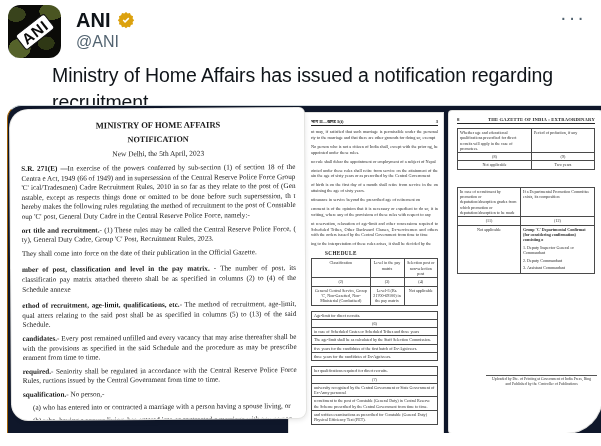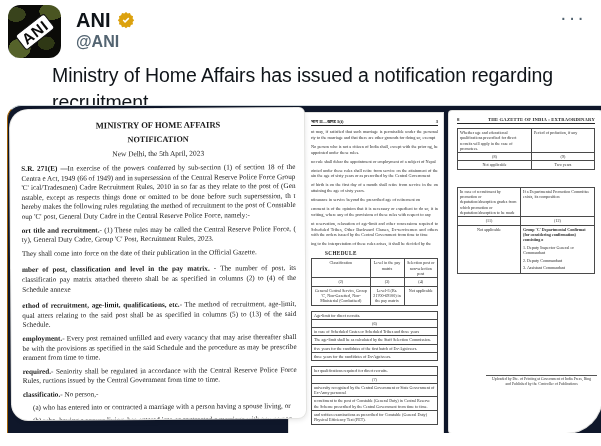--- a/index.html
+++ b/index.html
@@ -15,21 +15,21 @@
       radial-gradient(14px 11px at 72% 72%, #2f3815 0 60%, transparent 61%),
       radial-gradient(10px 9px at 55% 40%, #1f2410 0 60%, transparent 61%),
       #0b0b08;
     overflow:hidden;}
   .avatar-stamp{position:absolute;left:50%;top:50%;transform:translate(-50%,-50%) rotate(-38deg);
     background:#fff;color:#0a0a0a;border:1.5px solid #111;border-radius:3px;
     font-weight:bold;font-size:15px;line-height:17px;padding:0 3px;letter-spacing:1px;
     font-family:"Liberation Sans",sans-serif;}
   .author-name{position:absolute;left:76px;top:9px;font-size:20px;font-weight:bold;color:#0f1419;}
   .gold-badge{position:absolute;left:117px;top:11px;width:18px;height:18px;}
-  .author-handle{position:absolute;left:76px;top:33px;font-size:16px;color:#536471;font-weight:bold;}
+  .author-handle{position:absolute;left:76px;top:33px;font-size:16px;color:#536471;}
   .more-btn{position:absolute;left:560px;top:8px;font-size:20px;color:#536471;letter-spacing:2px;
     line-height:18px;cursor:pointer;}
 
   
   .tweet-text{position:absolute;left:8px;top:62px;width:586px;font-size:19.5px;line-height:27px;
     color:#0f1419;letter-spacing:-0.1px;margin-left:44px;}
 
   
   .media-card{position:absolute;left:7px;top:105px;width:594px;height:327px;
     border-top:1px solid #cfd7da;border-left:1px solid #a16207;border-radius:14px 0 0 0;
@@ -101,23 +101,23 @@
 
     <div class="paper paper-left">
       <div class="doc-title">MINISTRY OF HOME AFFAIRS</div>
       <div class="doc-subtitle">NOTIFICATION</div>
       <div class="doc-dateline">New Delhi, the 5th April, 2023</div>
       <p class="doc-p"><b>S.R. 271(E) —</b><span>In exercise of the powers conferred by sub-section (1) of section 18 of the Centra e Act, 1949 (66 of 1949) and in supersession of the Central Reserve Police Force Group 'C' ical/Tradesmen) Cadre Recruitment Rules, 2010 in so far as they relate to the post of (Gen nstable, except as respects things done or omitted to be done before such supersession, th t hereby makes the following rules regulating the method of recruitment to the post of Constable oup 'C' post, General Duty Cadre in the Central Reserve Police Force, namely:-</span></p>
       <p class="doc-p"><b>ort title and recruitment.-</b><span> (1) These rules may be called the Central Reserve Police Force, ( ty), General Duty Cadre, Group 'C' Post, Recruitment Rules, 2023.</span></p>
       <p class="doc-p"><b></b><span>They shall come into force on the date of their publication in the Official Gazette.</span></p>
       <p class="doc-p gap"><b>mber of post, classification and level in the pay matrix. -</b><span> The number of post, its classificatio pay matrix attached thereto shall be as specified in columns (2) to (4) of the Schedule annexe</span></p>
       <p class="doc-p gap"><b>ethod of recruitment, age-limit, qualifications, etc.-</b><span> The method of recruitment, age-limit, qual atters relating to the said post shall be as specified in columns (5) to (13) of the said Schedule.</span></p>
-      <p class="doc-p"><b>employment.-</b><span> Every post remained unfilled and every vacancy that may arise thereafter shall be with the provisions as specified in the said Schedule and the procedure as may be prescribe ernment from time to time.</span></p>
+      <p class="doc-p"><b>candidates.-</b><span> Every post remained unfilled and every vacancy that may arise thereafter shall be with the provisions as specified in the said Schedule and the procedure as may be prescribe ernment from time to time.</span></p>
       <p class="doc-p"><b>required.-</b><span> Seniority shall be regulated in accordance with the Central Reserve Police Force Rules, ructions issued by the Central Government from time to time.</span></p>
-      <p class="doc-p"><b>classificatio.-</b><span> No person,-</span></p>
+      <p class="doc-p"><b>squalification.-</b><span> No person,-</span></p>
       <p class="doc-p indent"><span>(a)  who has entered into or contracted a marriage with a person having a spouse living, or</span></p>
       <p class="doc-p indent"><span>(b)  who, having a spouse living, has entered into or contracted a marriage with any person,</span></p>
 
     </div>
 
     <div class="paper paper-mid">
       <div class="gz-head">
         <span class="l">भाग II—खण्ड 3(i)</span>
         <span class="r">3</span>
       </div>

